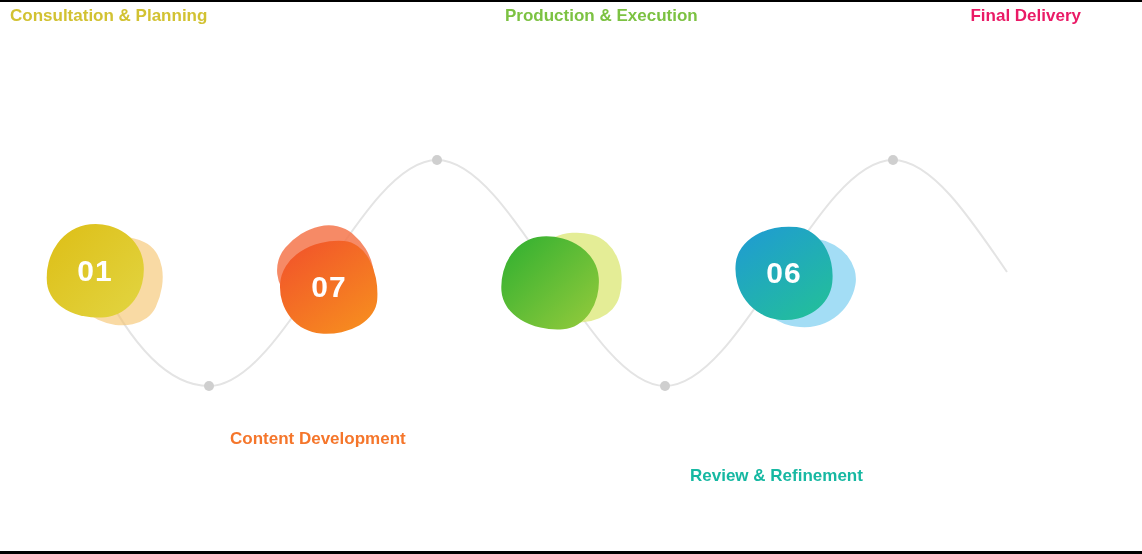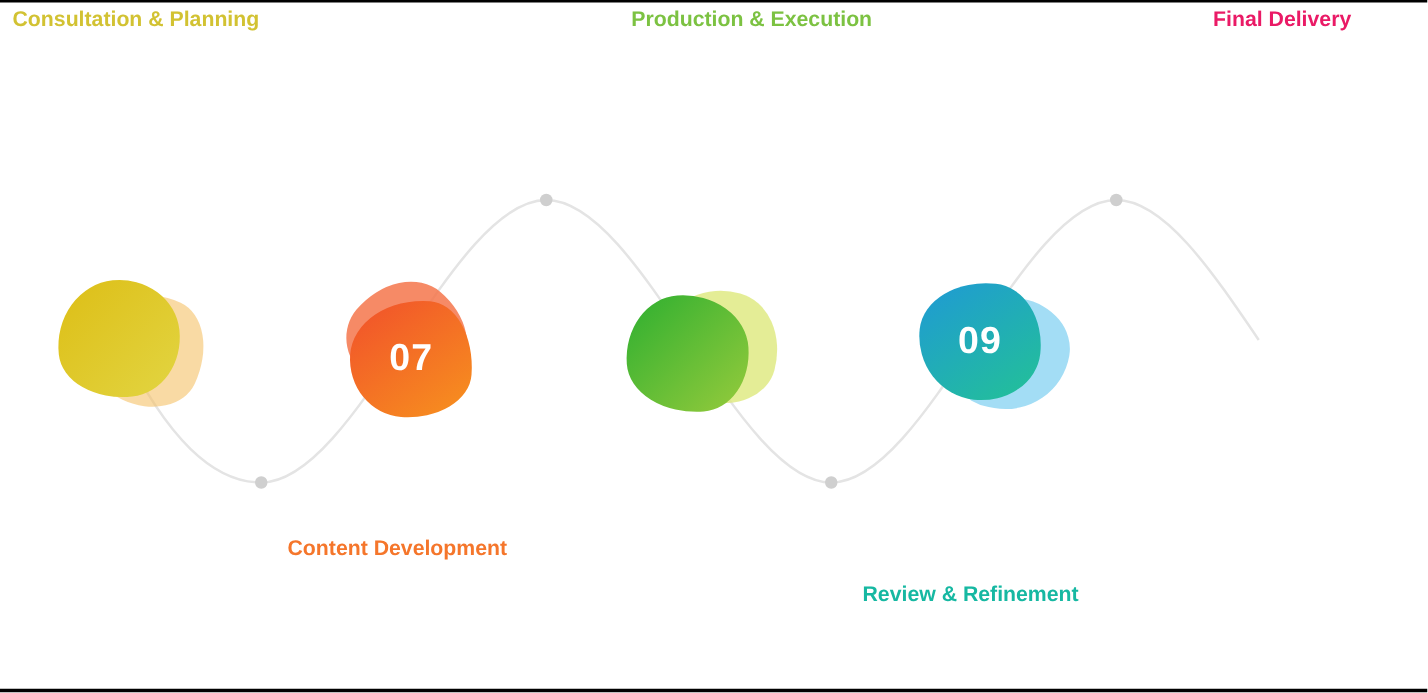--- a/index.html
+++ b/index.html
@@ -70,33 +70,34 @@
 
   <div class="step-label lab1" style="color: rgb(210, 194, 50);">Consultation &amp; Planning</div>
   <div class="step-label lab2" style="color: rgb(245, 118, 43);">Content Development</div>
   <div class="step-label lab3" style="color: rgb(124, 194, 66);">Production &amp; Execution</div>
   <div class="step-label lab4" style="color: rgb(22, 184, 162); margin-top: 37px;">Review &amp; Refinement</div>
   <div class="step-label lab5" style="color: rgb(234, 26, 102);">Final Delivery</div>
 
   <div class="step s1">
     <div class="blob-bg" style="background: rgb(245, 194, 104);"></div>
     <div class="blob-main" style="background: linear-gradient(140deg, rgb(221, 190, 22), rgb(226, 213, 66));"></div>
+    <span class="num">01</span>
   </div>
 
   <div class="step s2">
     <div class="blob-bg" style="background: rgb(244, 118, 75);"></div>
     <div class="blob-main" style="background: linear-gradient(140deg, rgb(241, 79, 43), rgb(247, 147, 30));"></div>
     <span class="num">07</span>
   </div>
 
   <div class="step s3">
     <div class="blob-bg" style="background: rgb(221, 232, 124);"></div>
     <div class="blob-main" style="background: linear-gradient(140deg, rgb(45, 175, 48), rgb(151, 203, 60));"></div>
   </div>
 
   <div class="step s4">
     <div class="blob-bg" style="background: rgb(132, 210, 241);"></div>
     <div class="blob-main" style="background: linear-gradient(140deg, rgb(31, 153, 214), rgb(35, 194, 149));"></div>
-    <span class="num">09</span>
+    <span class="num">06</span>
   </div>
 
 
 </div>
 
 </body></html>

